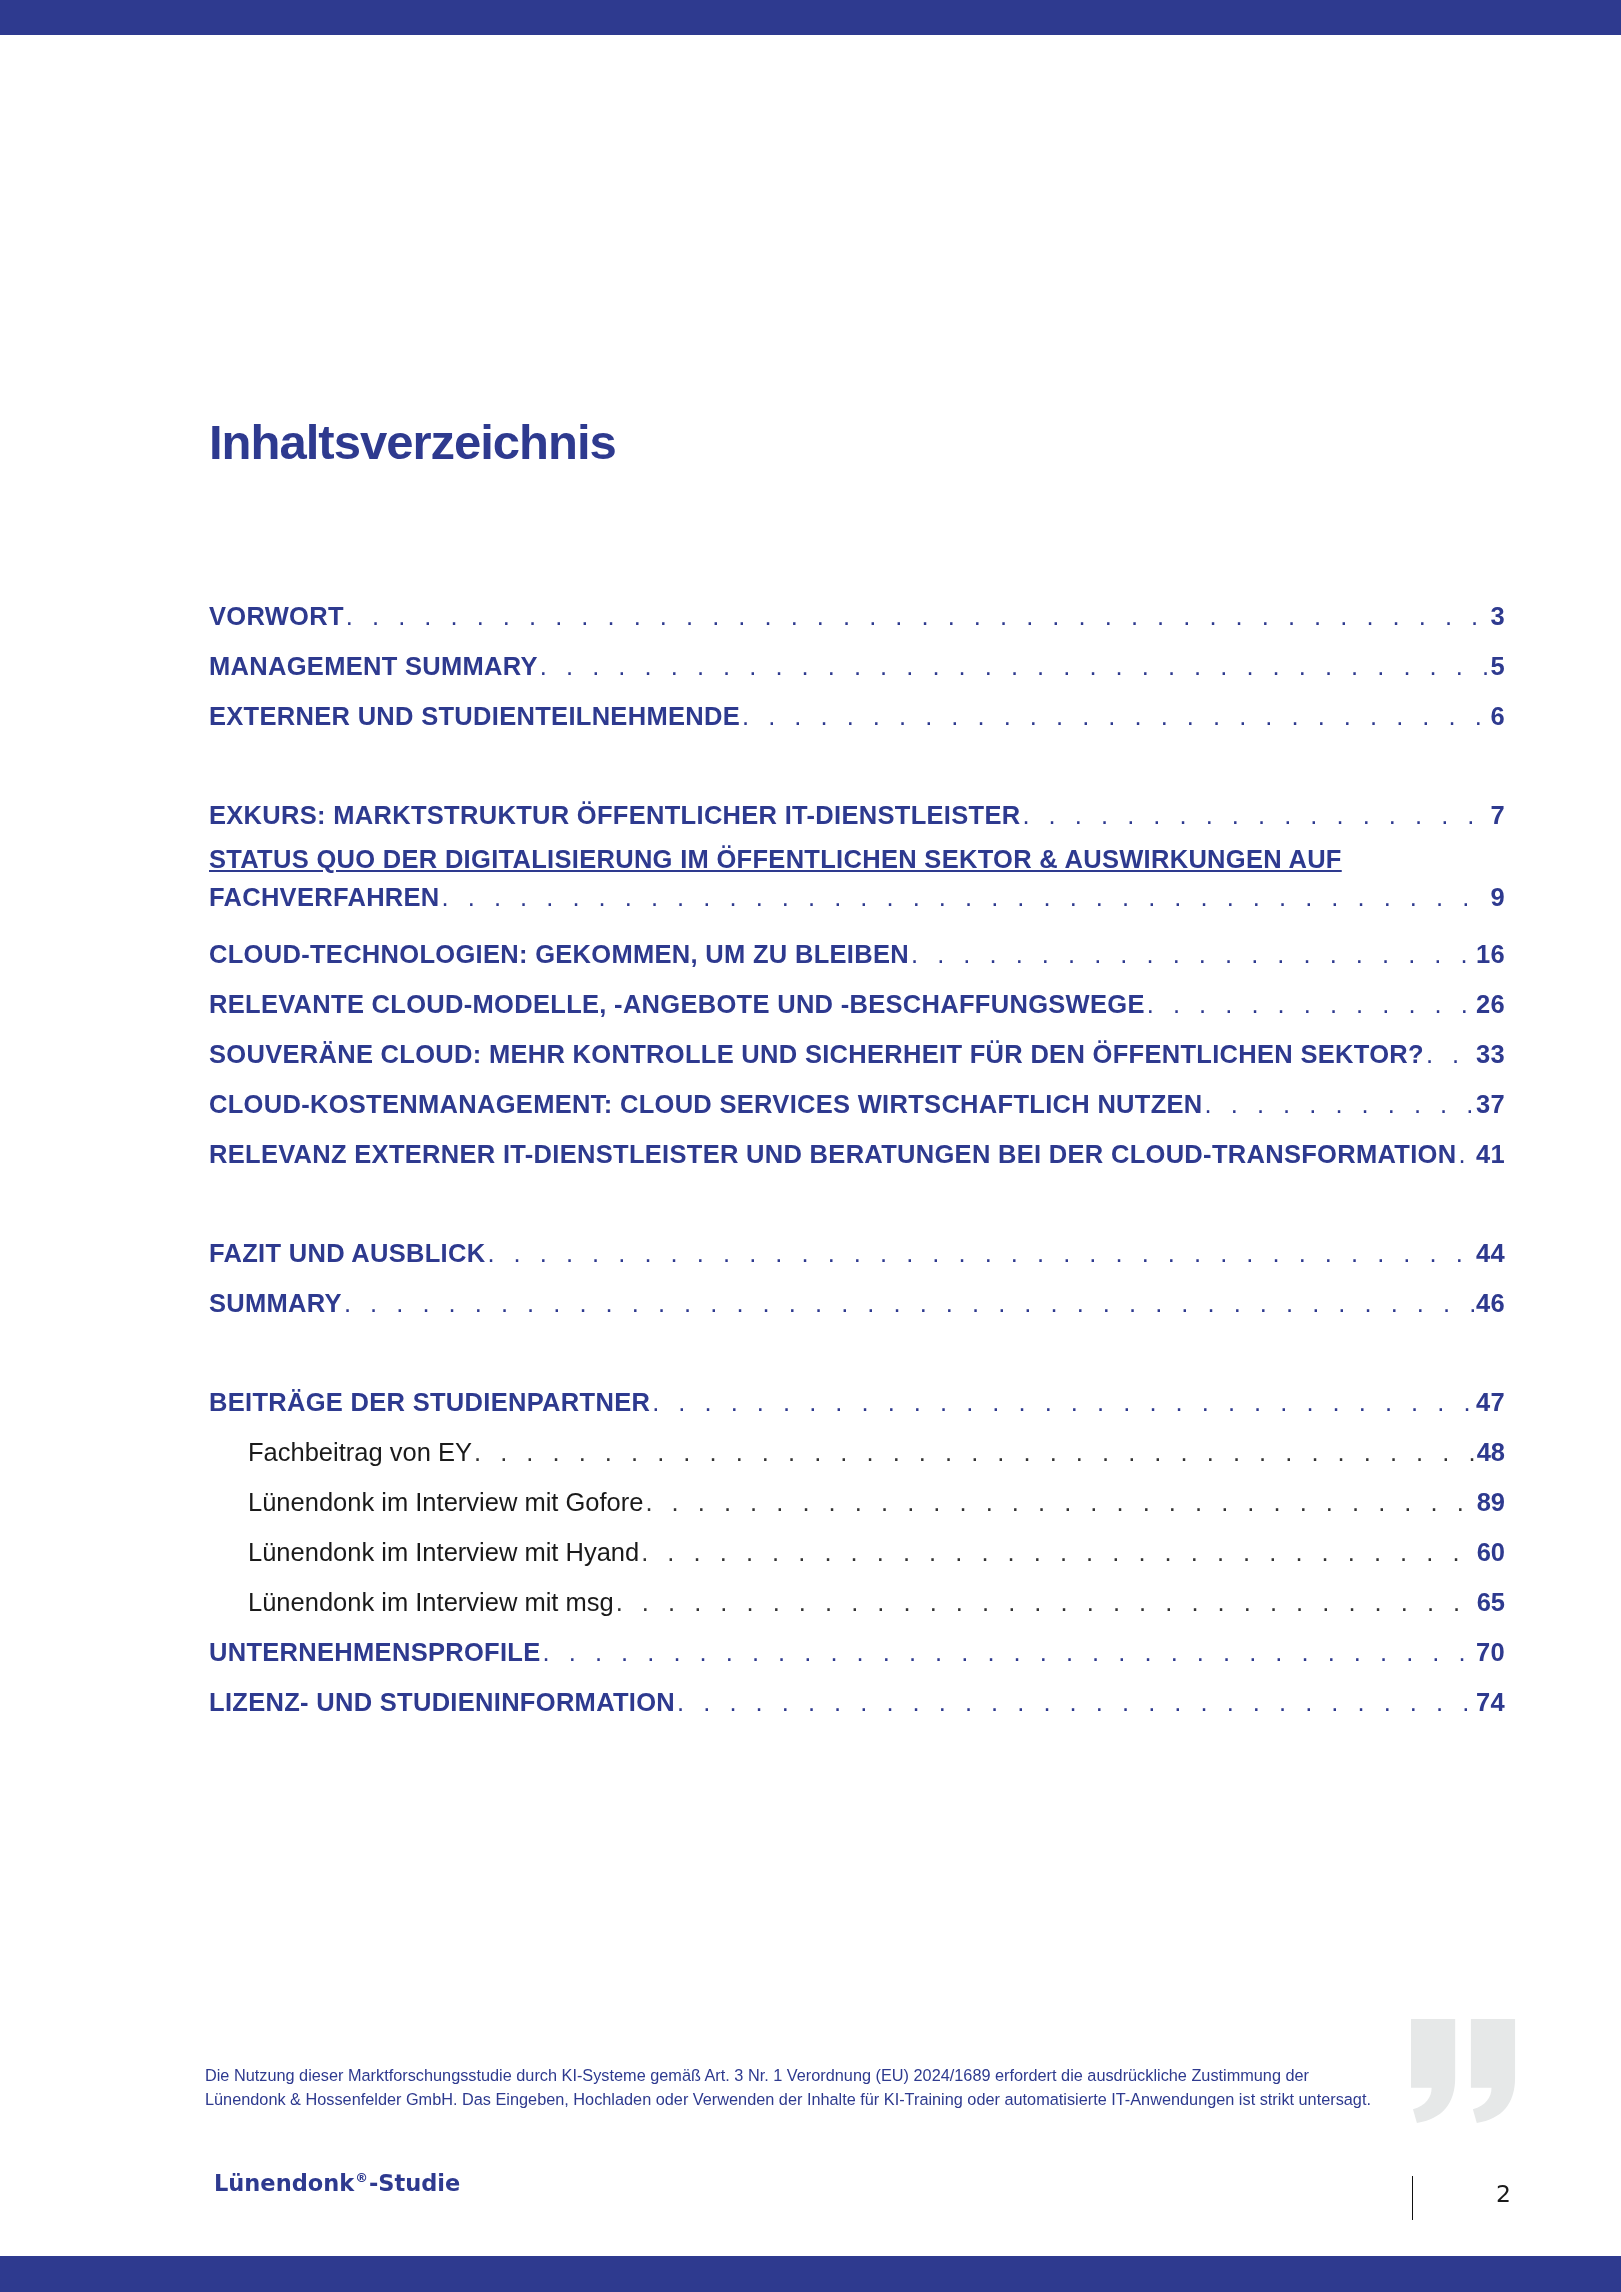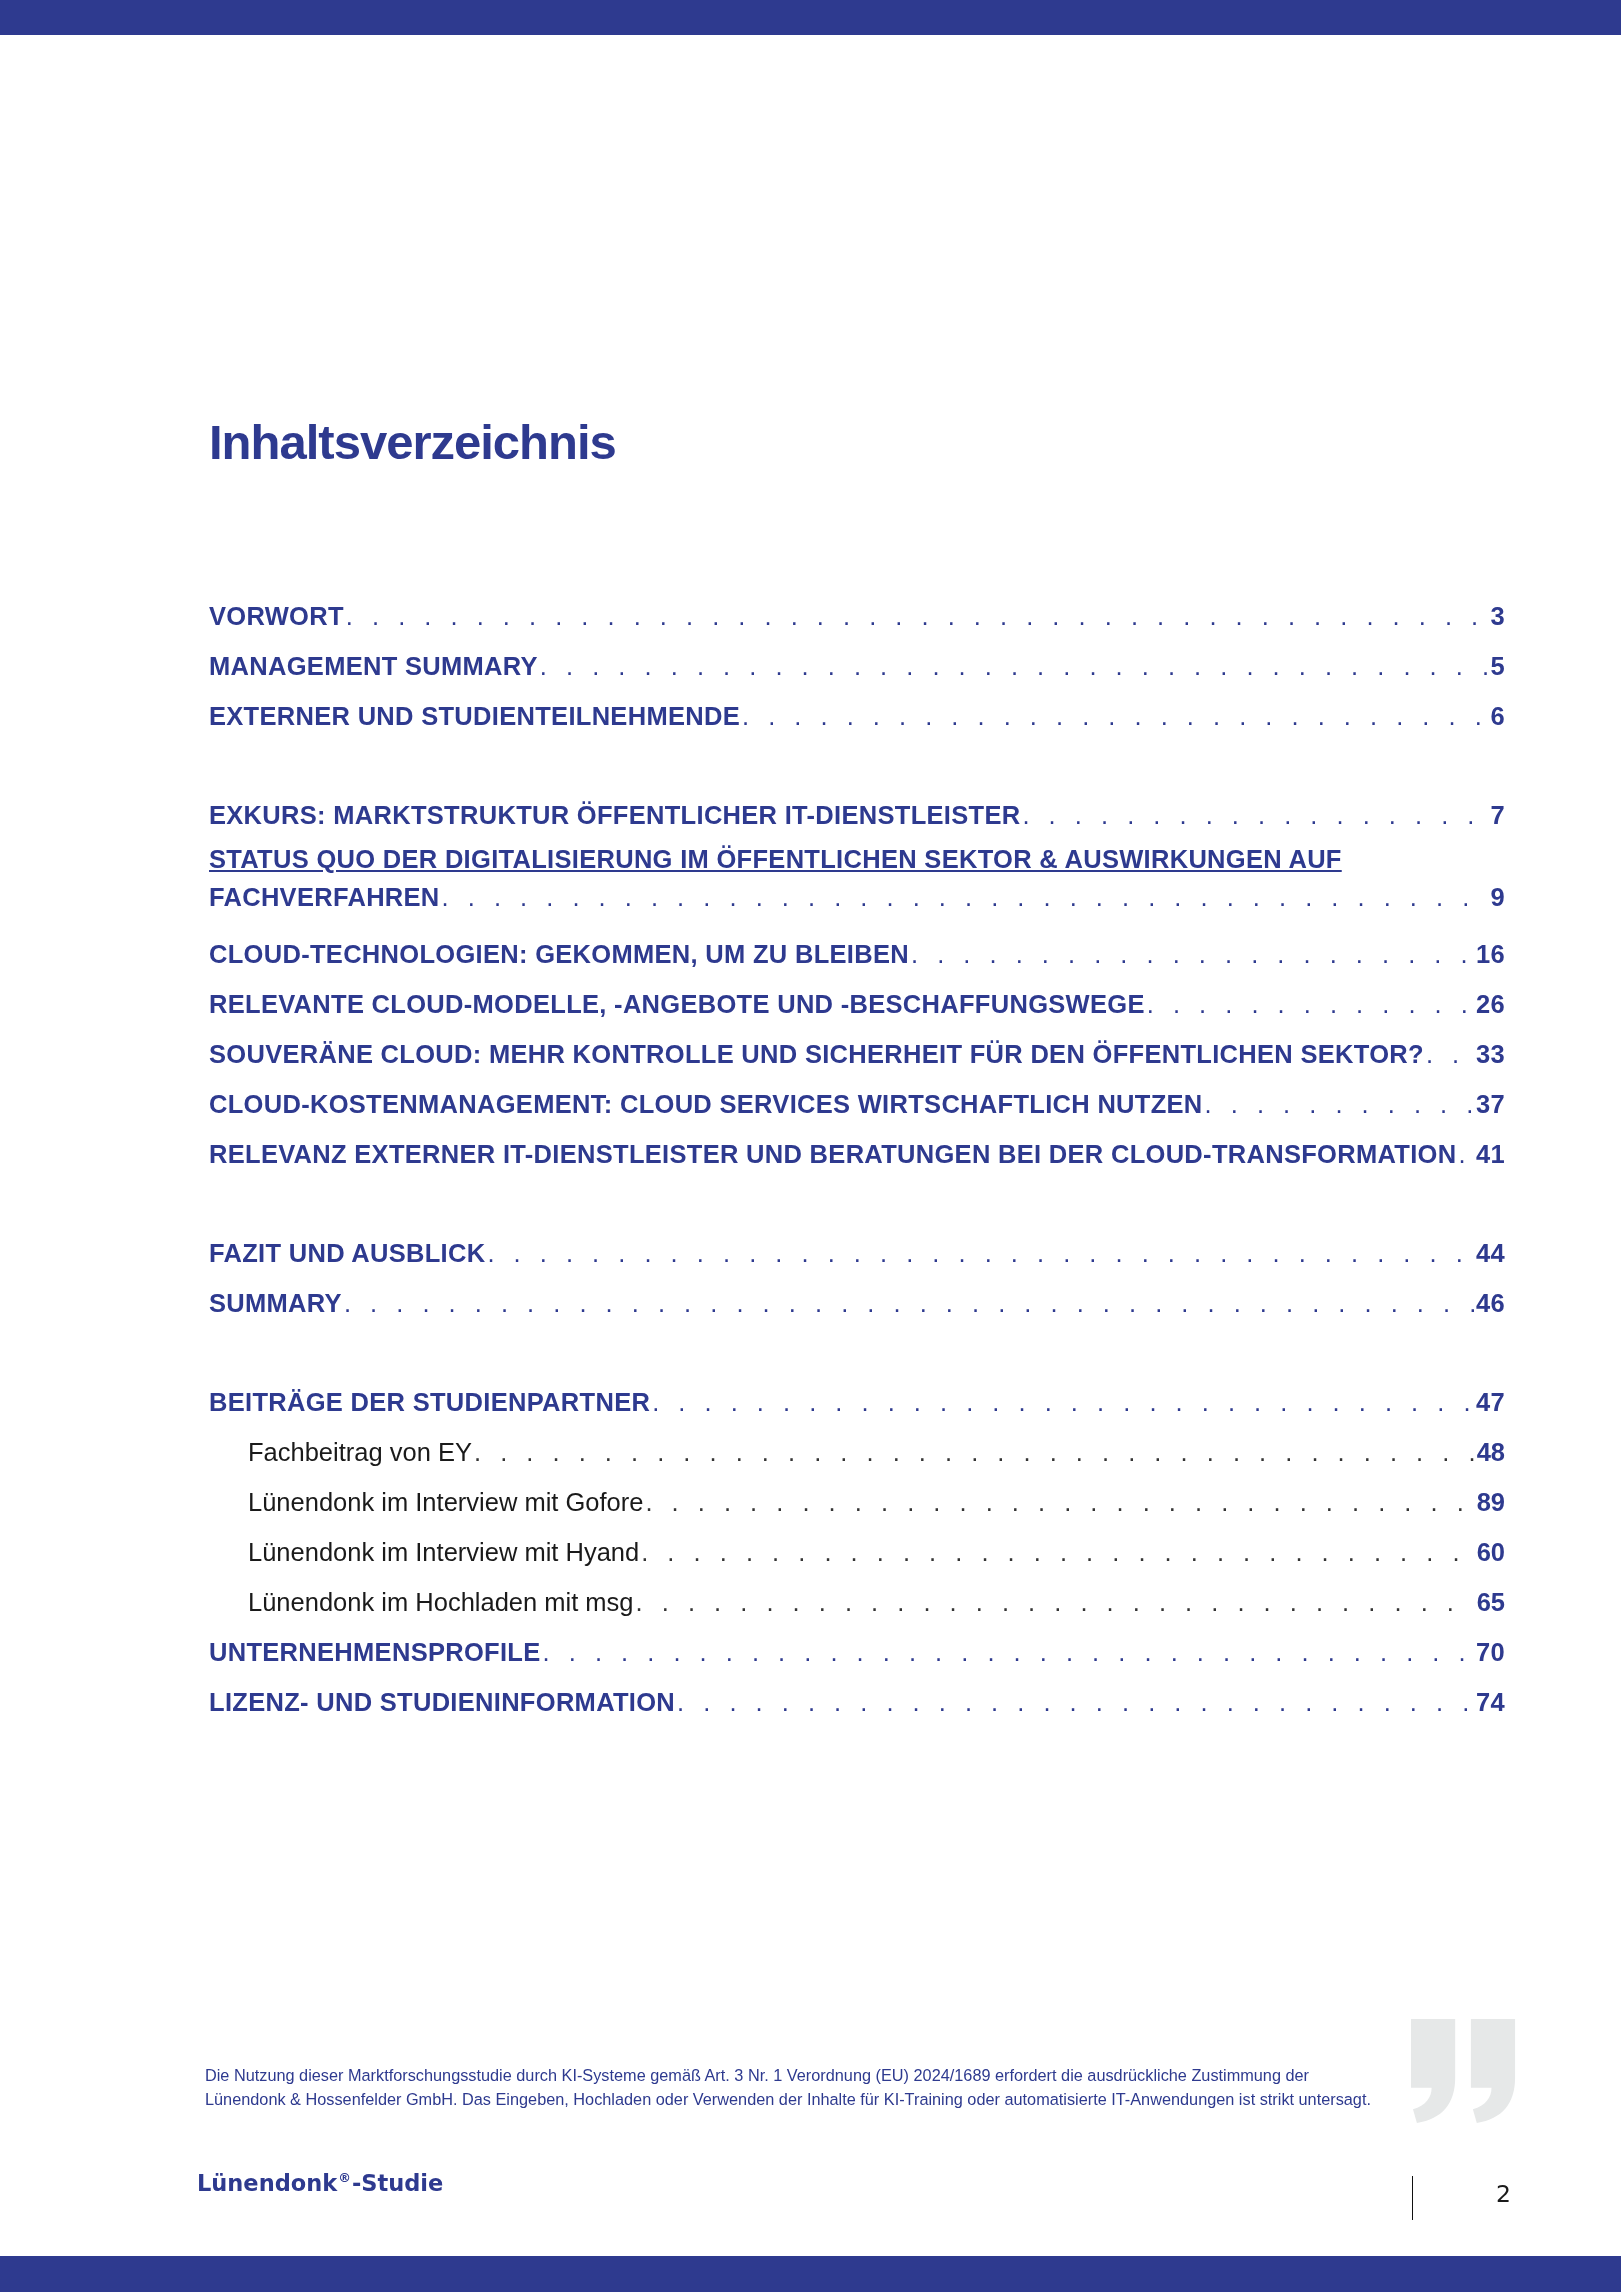--- a/index.html
+++ b/index.html
@@ -80,21 +80,21 @@
       width: 113px; height: 108px;
     }
     .disclaimer {
       position: absolute; left: 205px; top: 2063px; width: 1166px;
       font-family: "Liberation Sans", sans-serif;
       font-size: 16.3px;
       line-height: 24px;
       color: #2E3A8F;
     }
     .brand {
-      position: absolute; left: 197px; top: 2170px;
+      position: absolute; left: 214px; top: 2170px;
       font-family: "DejaVu Sans", sans-serif;
       font-size: 22.5px;
       font-weight: 600;
       color: #2E3A8F;
       white-space: nowrap;
     }
     .brand sup { font-size: 12.7px; vertical-align: 8.8px; margin: 0 1px; }
     .footer-divider {
       position: absolute; left: 1412px; top: 2176px; width: 1px; height: 44px;
       background: #111111;
@@ -208,21 +208,21 @@
     <span class="toc-page">89</span>
   </div>
 
   <div class="toc-entry sub">
     <span class="toc-label">Lünendonk im Interview mit Hyand</span>
     <span class="leader"></span>
     <span class="toc-page">60</span>
   </div>
 
   <div class="toc-entry sub">
-    <span class="toc-label">Lünendonk im Hochladen mit msg</span>
+    <span class="toc-label">Lünendonk im Interview mit msg</span>
     <span class="leader"></span>
     <span class="toc-page">65</span>
   </div>
 
   <div class="toc-entry">
     <span class="toc-label">UNTERNEHMENSPROFILE</span>
     <span class="leader"></span>
     <span class="toc-page">70</span>
   </div>
 

